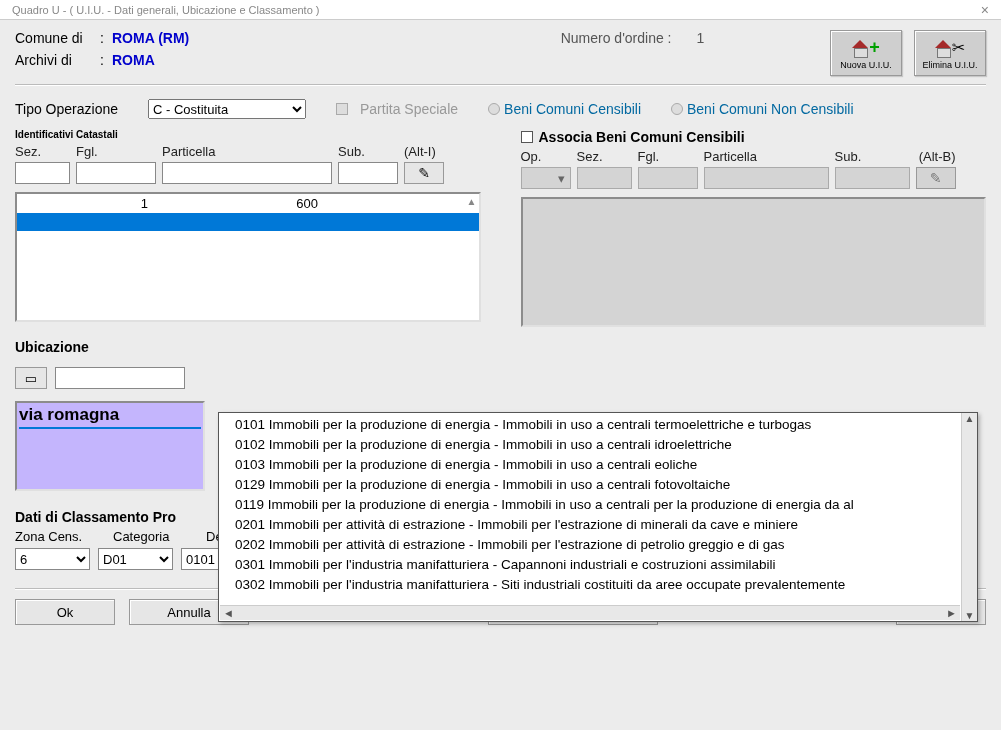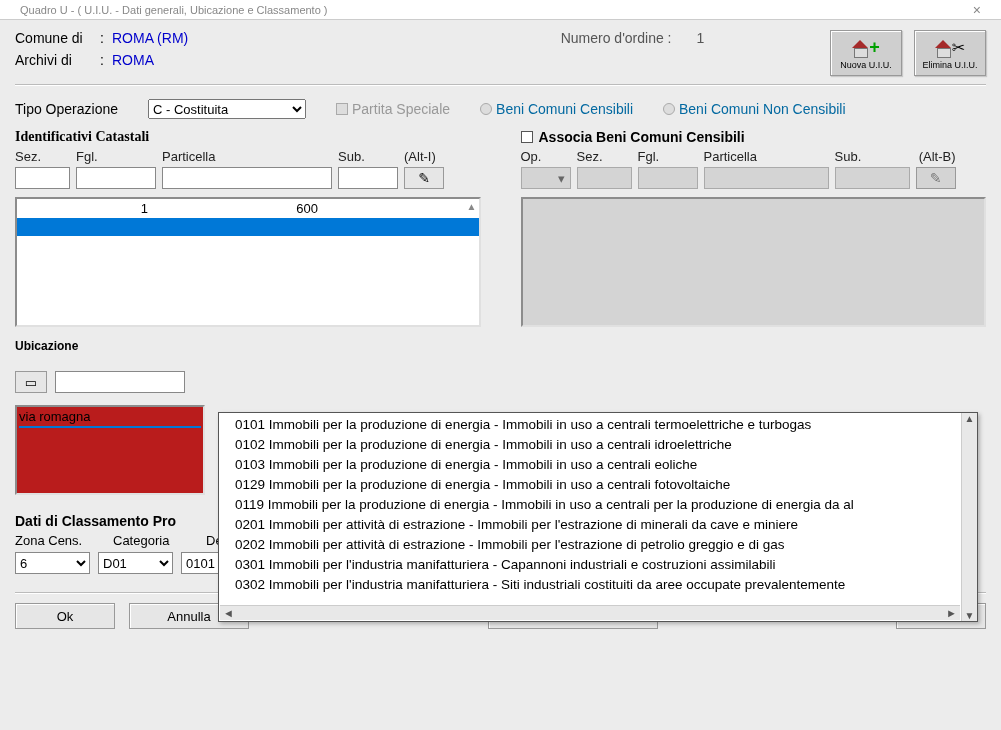--- a/index.html
+++ b/index.html
@@ -9,21 +9,21 @@
       background: #ececec;
       width: 1001px;
       height: 730px;
       overflow: hidden;
       position: relative;
     }
 
     .title-bar {
       background: #fff;
       border-bottom: 1px solid #ccc;
-      padding: 3px 20px;
+      padding: 3px 12px;
       color: #888;
       font-size: 11px;
       display: flex;
       justify-content: space-between;
       align-items: center;
       height: 20px;
     }
     .title-bar .close {
       font-size: 14px;
       color: #888;
@@ -53,21 +53,21 @@
     .header-right {
       display: flex;
       gap: 12px;
     }
     .label-pair {
       display: flex;
       margin-bottom: 6px;
       font-size: 14px;
     }
     .label-pair .lbl { width: 85px; }
-    .label-pair .val { color: #0000cc; font-weight: normal; }
+    .label-pair .val { color: #0000cc; font-weight: bold; }
     .label-pair .sep { width: 12px; }
 
     .numero-ordine { color: #555; font-size: 14px; }
 
     .btn-icon {
       width: 72px;
       height: 46px;
       background: #cfcfcf;
       border: 1px solid #999;
       box-shadow: inset 1px 1px 0 #fff, 1px 1px 1px rgba(0,0,0,0.15);
@@ -119,32 +119,32 @@
       align-items: center;
       gap: 30px;
       padding: 14px 0 10px 0;
       font-size: 14px;
     }
     .tipo-row select {
       width: 158px;
       height: 20px;
       font-size: 13px;
     }
-    .check-group { display: flex; align-items: center; gap: 4px; color: #999; }
+    .check-group { display: flex; align-items: center; gap: 12px; color: #999; }
     .radio-group { display: flex; align-items: center; gap: 4px; color: #0369a1; }
     .disabled-box { width:12px; height:12px; border:1px solid #aaa; background:#ddd; }
     .disabled-radio { width:12px; height:12px; border:1px solid #aaa; border-radius:50%; background:#ddd; }
 
     .twin {
       display: flex;
       gap: 40px;
     }
     .twin > div { flex: 1; }
 
-    .section-title { font-size: 14px; font-weight: bold; margin-bottom: 4px; font-family: Liberation Serif, serif; }
+    .section-title { font-size: 10px; font-weight: bold; margin-bottom: 4px; }
     .assoc-title { display:flex; align-items:center; gap:6px; font-size:14px; font-weight:bold; margin-bottom:4px; }
     .assoc-title .cb { width:12px; height:12px; border:1px solid #555; background:#fff; }
 
     .catast-headers {
       display: grid;
       grid-template-columns: 55px 80px 170px 60px 40px;
       gap: 6px;
       font-size: 13px;
       color: #222;
       margin-bottom: 3px;
@@ -222,43 +222,44 @@
     .highlight-row {
       background: #0078d7;
       color: #fff;
       height: 18px;
     }
     .scroll-hint {
       position:absolute; right:2px; top:2px;
       font-size:10px; color:#888;
     }
 
-    .ub-title { font-size: 12px; font-weight: bold; margin-bottom: 18px; margin-top:12px; }
+    .ub-title { font-size: 14px; font-weight: bold; margin-bottom: 12px; margin-top:12px; }
 
     .ub-row {
       display: flex;
       gap: 8px;
     }
     .ub-btn {
       width: 32px; height: 22px;
       border: 1px solid #999;
       background: #e6e6e6;
       display: flex; align-items:center; justify-content:center;
       font-size: 13px;
     }
     .ub-input { flex:1; height:22px; border:1px solid #888; background:#fff; }
 
     .ub-list {
       margin-top: 12px;
       height: 90px;
       border: 2px inset #e0e0e0;
-      background: #b91c1c;
+      background: #c4b5fd;
       padding: 2px;
-      font-size: 13px;
+      font-size: 17px;
       width: 190px;
+      font-weight: bold;
     }
     .ub-list .sel-item {
       background: #0078d7;
       color: #fff;
       padding: 1px 3px;
       margin-top: 2px;
     }
 
     .dropdown-overlay {
       position: absolute;

